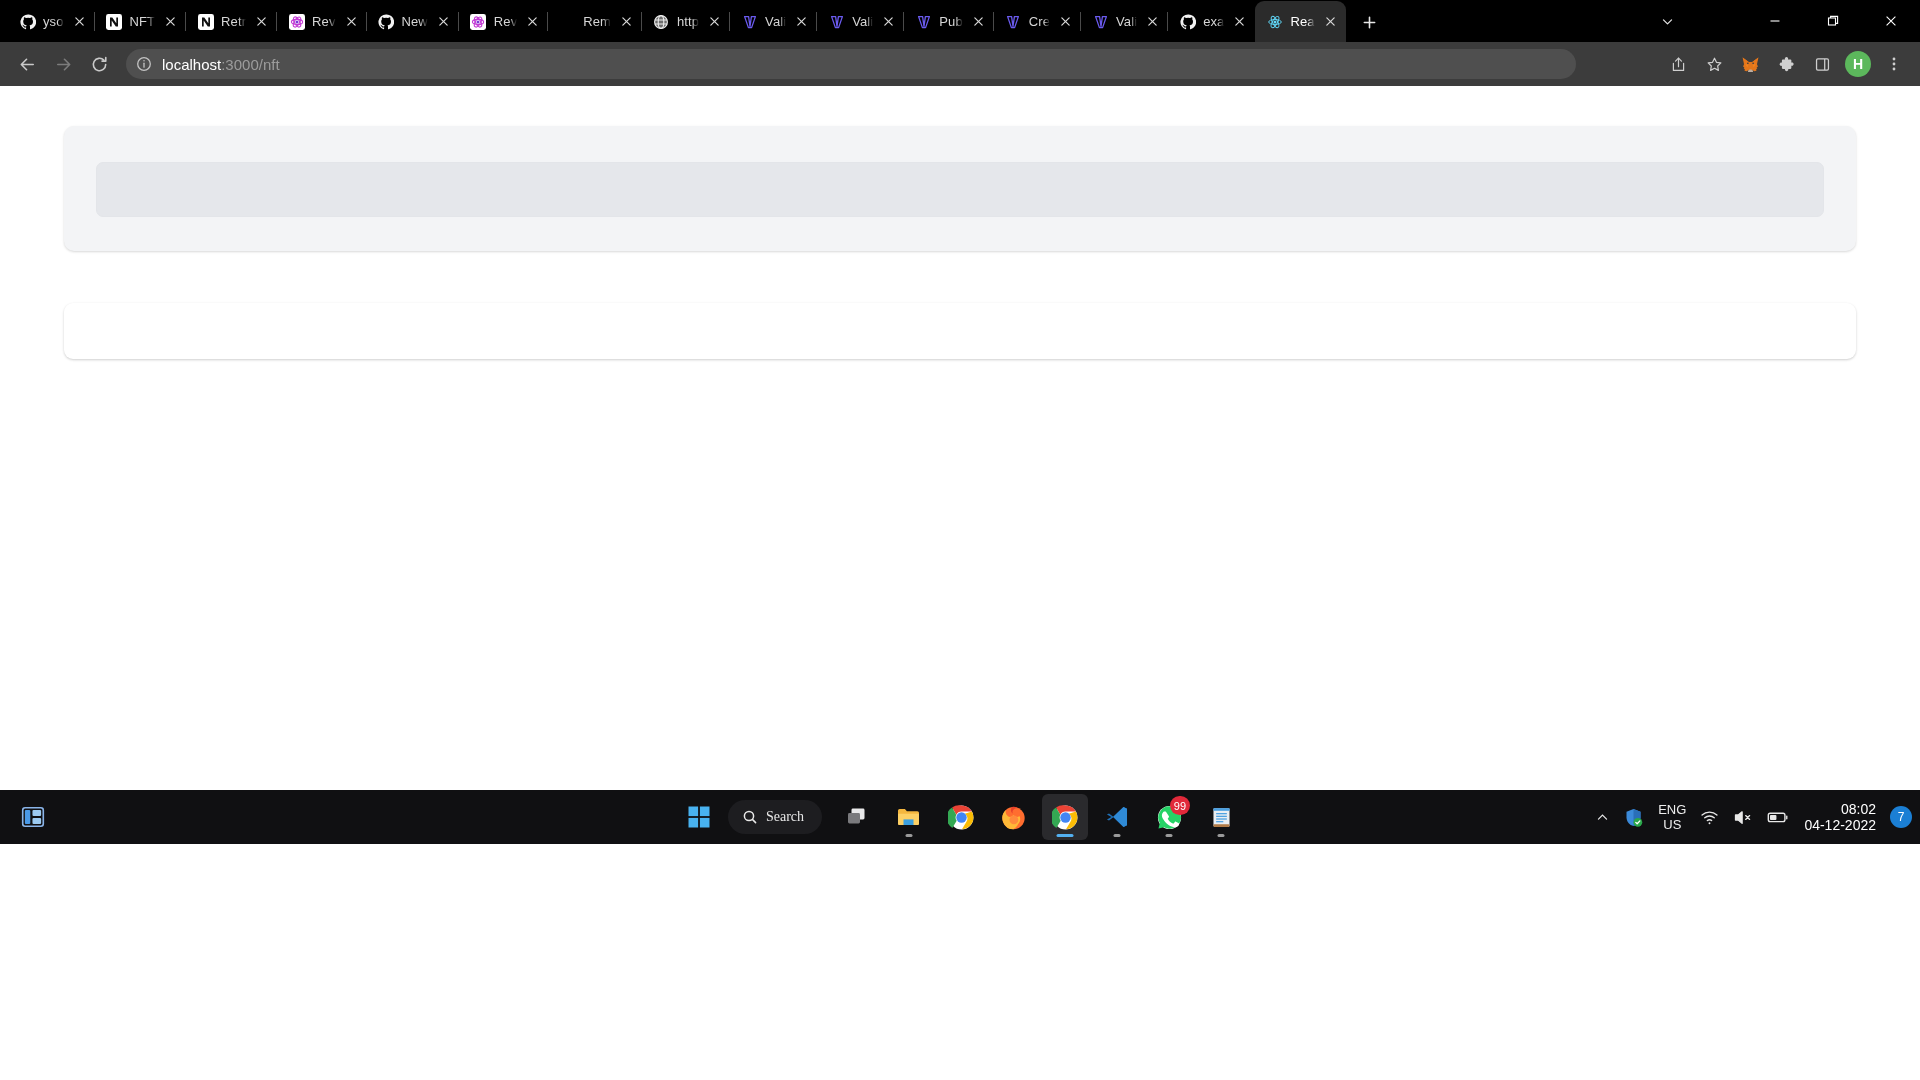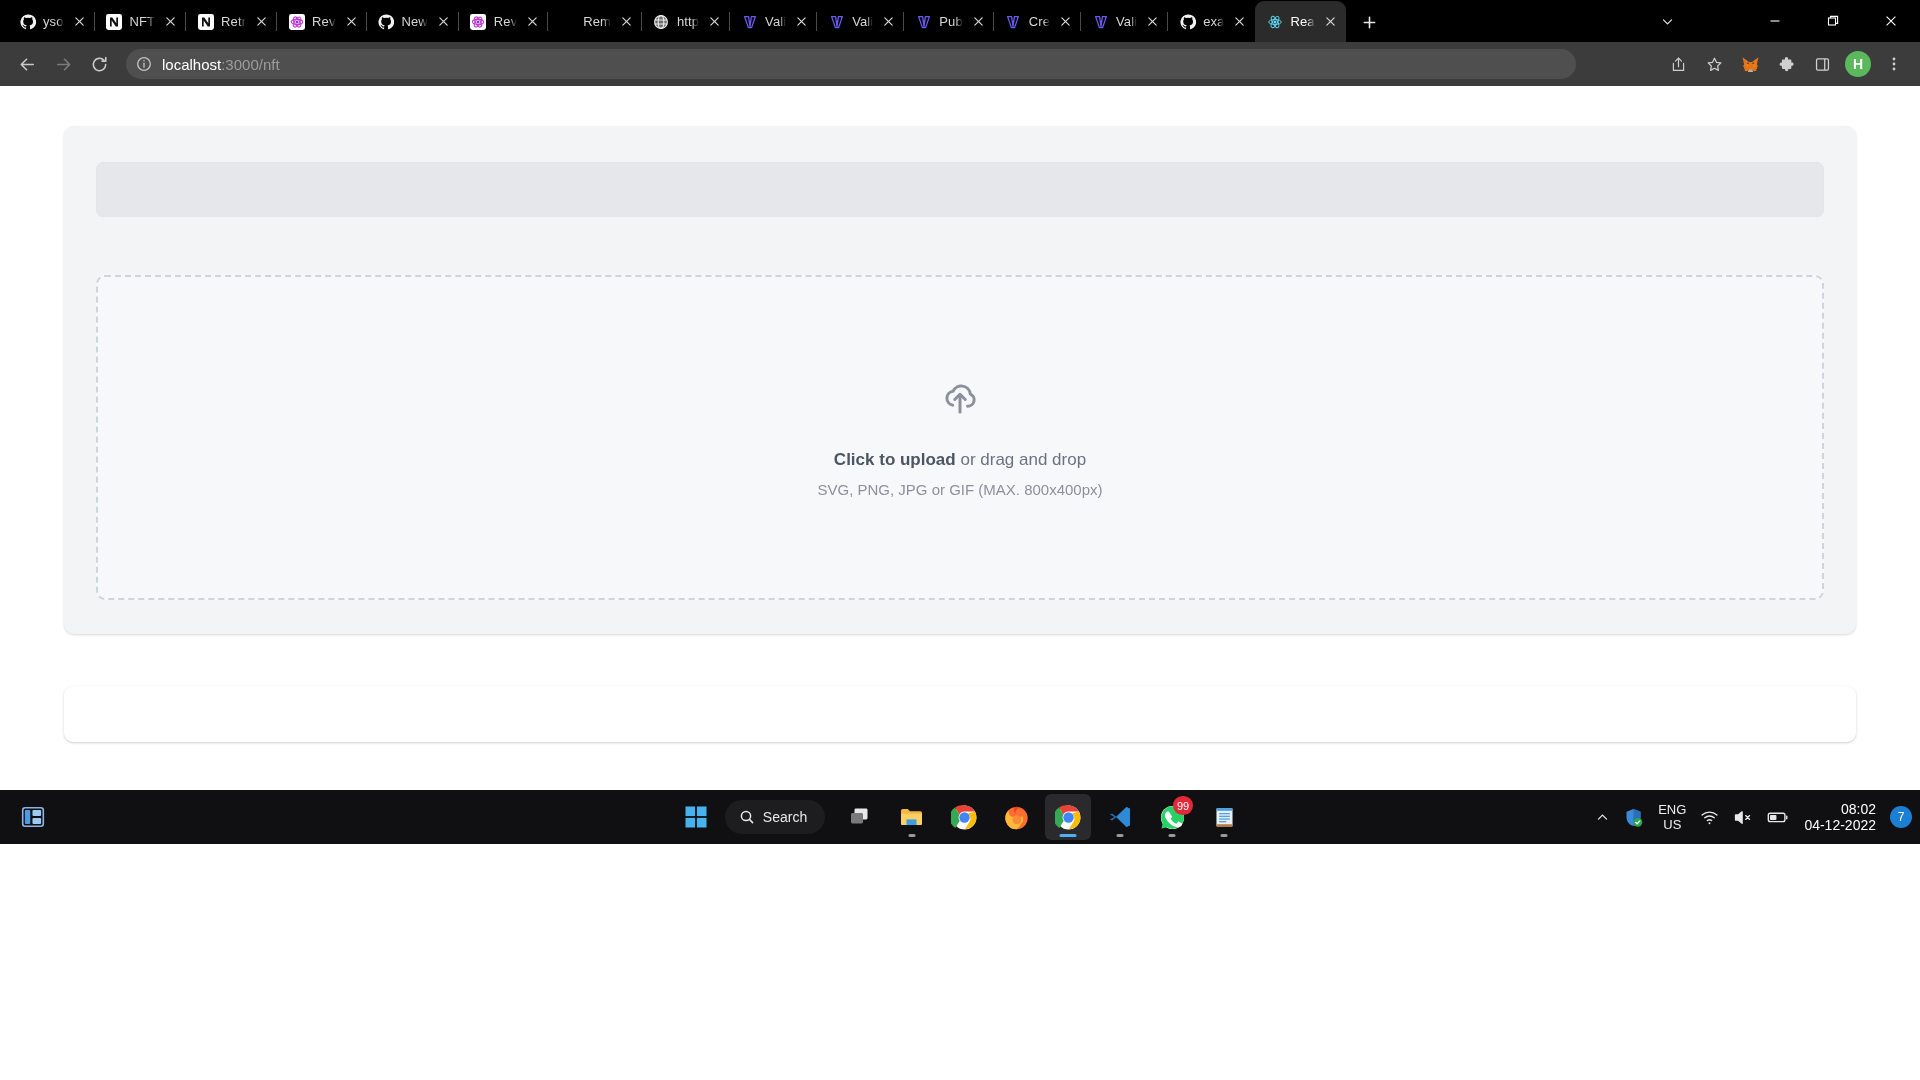--- a/index.html
+++ b/index.html
@@ -158,21 +158,21 @@
   }
   .tbitem.active { background: #2a2a2d; }
   .tbitem .dot {
     position: absolute; bottom: 3px; left: 50%; transform: translateX(-50%);
     width: 7px; height: 3px; border-radius: 2px; background: #9a9a9a;
   }
   .tbitem.active .dot { width: 17px; background: #53b0f0; }
   .searchpill {
     height: 34px; border-radius: 17px; background: #1d1d20;
     display: flex; align-items: center; gap: 8px; padding: 0 18px 0 14px;
-    color: #e8e8e8; font-size: 14px; margin-right: 6px;
+    color: #e8e8e8; font-size: 14px; margin-right: 6px; font-family: Liberation Serif, serif;
   }
   .badge99 {
     position: absolute; top: 2px; right: 2px; min-width: 19px; height: 19px;
     border-radius: 10px; background: #e1293a; color: #fff;
     font-size: 11px; font-weight: 400; display: flex; align-items: center;
     justify-content: center; padding: 0 4px;
   }
   .tray {
     position: absolute; right: 8px; display: flex; align-items: center; gap: 14px;
     color: #e8e8e8;
@@ -532,31 +532,20 @@
   <div class="viewport">
 
     <div class="form-card">
 
       <div class="field-row">
         <div class="field">
           <input class="field-input" type="text" placeholder="" style="">
         </div>
       </div>
 
-      <div class="dropzone">
-        <span class="dz-icon">
-          <svg width="42" height="42" viewBox="0 0 24 24" fill="none" stroke="currentColor" stroke-width="1.7" stroke-linecap="round" stroke-linejoin="round">
-            <path d="M7.8 15.5A4 4 0 0 1 8 7.6a5.2 5.2 0 0 1 9.9 1.6 3.6 3.6 0 0 1-1.6 6.9"></path>
-            <path d="M12 19.5V9.6"></path>
-              <path d="M9 12.3L12 9.3l3 3"></path>
-          </svg>
-        </span>
-        <div class="dz-primary"><b>Click to upload</b><span> or drag and drop</span></div>
-        <div class="dz-secondary">SVG, PNG, JPG or GIF (MAX. 800x400px)</div>
-      </div>
 
 
     </div>
 
     <div class="bottom-card"></div>
 
   </div>
 </div>
 
 <div class="taskbar">

